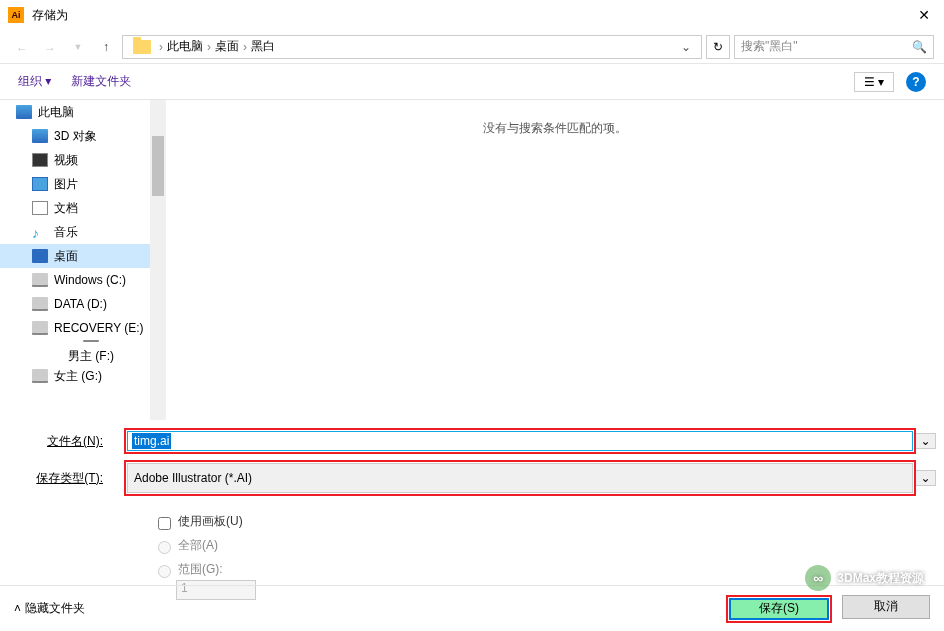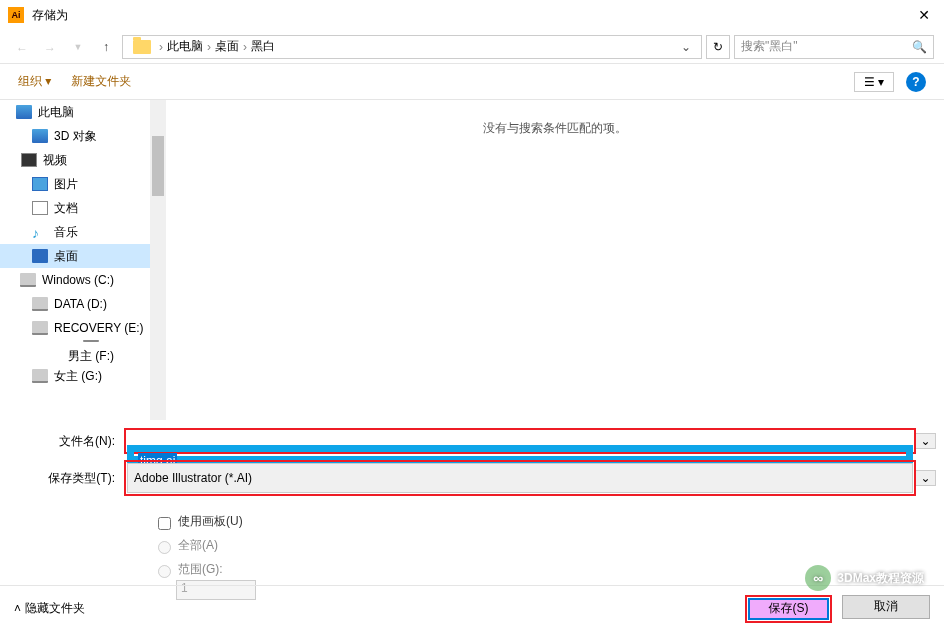--- a/index.html
+++ b/index.html
@@ -16,21 +16,21 @@
 .folder-icon { width: 18px; height: 14px; background: #ffd768; border-radius: 1px; position: relative; margin: 0 4px; }
 .folder-icon::before { content: ""; position: absolute; top: -3px; left: 0; width: 8px; height: 3px; background: #ffd768; border-radius: 1px 1px 0 0; }
 .breadcrumb { flex: 1; height: 24px; border: 1px solid #ccc; display: flex; align-items: center; padding: 0 6px; gap: 4px; }
 .breadcrumb .sep { color: #888; }
 .breadcrumb .dd { margin-left: auto; color: #555; padding: 0 4px;}
 .refresh { width: 24px; height: 24px; border: 1px solid #ccc; display: flex; align-items: center; justify-content: center; }
 .search { width: 200px; height: 24px; border: 1px solid #ccc; display: flex; align-items: center; padding: 0 6px; color: #888; }
 .search .mag { margin-left: auto; color: #555; }
 
 .toolbar { height: 36px; display: flex; align-items: center; padding: 0 18px; gap: 20px; border-bottom: 1px solid #e5e5e5; }
-.toolbar .link { color: #a16207; cursor: pointer; text-align: right; }
+.toolbar .link { color: #4c1d95; cursor: pointer; text-align: right; }
 .toolbar .right { margin-left: auto; display: flex; align-items: center; gap: 12px; }
 .view-btn { width: 40px; height: 20px; border: 1px solid #ccc; display: flex; align-items: center; justify-content: center; gap: 2px; }
 .help { width: 20px; height: 20px; border-radius: 50%; background: #0078d7; color: #fff; display: flex; align-items: center; justify-content: center; font-size: 12px; font-weight: bold; }
 
 .body-area { display: flex; height: 320px; }
 .sidebar { width: 150px; overflow: hidden; }
 .scrollbar { width: 16px; background: #f0f0f0; position: relative; }
 .scrollbar .thumb { position: absolute; top: 36px; left: 2px; right: 2px; height: 60px; background: #c1c1c1; }
 .main-pane { flex: 1; text-align: center; padding-top: 20px; color: #555; }
 
@@ -42,41 +42,41 @@
 .ticon.vid { background: #333; border: 1px solid #888; }
 .ticon.pic { background: #4aa3df; border: 1px solid #2a6abf; }
 .ticon.doc { background: #fff; border: 1px solid #888; }
 .ticon.dl { width: 0; height: 0; border-left: 6px solid transparent; border-right: 6px solid transparent; border-top: 10px solid #2a6abf; margin-top: 2px; }
 .ticon.mus { color: #2a9fd6; font-size: 14px; background: none; }
 .ticon.desk { background: #2a6abf; border-radius: 1px; }
 .ticon.drv { background: #ccc; border-radius: 1px; border-bottom: 2px solid #888; }
 
 .form-area { padding: 8px 8px 0 8px; background: #fff; }
 .form-row { display: flex; align-items: center; margin-bottom: 6px; }
-.form-label { width: 116px; text-align: right; padding-right: 9px; }
+.form-label { width: 116px; text-align: right; padding-right: 21px; text-decoration: underline; }
 .filename-wrap { flex: 1; border: 2px solid #ee1c25; padding: 1px; height: 26px; display: flex; }
-.filename-input { flex: 1; border: 7px solid #0ea5e9; padding: 2px 4px; outline: none; margin-top: 14px; }
+.filename-input { flex: 1; border: 1px solid #0ea5e9; padding: 2px 4px; outline: none; }
 .filename-input .sel { background: #0078d7; color: #fff; padding: 1px 2px; }
 .filename-dd { width: 20px; border: 1px solid #ccc; border-left: none; display: flex; align-items: center; justify-content: center; background: #f0f0f0; }
 .filetype-wrap { flex: 1; border: 2px solid #ee1c25; padding: 1px; height: 36px; display: flex; }
 .filetype-sel { flex: 1; border: 1px solid #ccc; background: #f0f0f0; padding: 2px 6px; display: flex; align-items: center; }
 .filetype-dd { width: 20px; border: 1px solid #ccc; border-left: none; background: #f0f0f0; display: flex; align-items: center; justify-content: center; }
 
 .options-area { padding-left: 150px; padding-top: 4px; }
 .opt-row { display: flex; align-items: flex-end; height: 24px; gap: 5px; color: #888; }
 .opt-row.enabled { color: #333; }
 .opt-row input[type=checkbox], .opt-row input[type=radio] { margin-right: 2px; }
 .range-input { width: 80px; height: 20px; border: 1px solid #ccc; background: #f5f5f5; color: #aaa; padding: 0 4px; margin-left: 18px; margin-top: 2px; }
 
 .footer { position: absolute; bottom: 0; left: 0; right: 0; height: 46px; display: flex; align-items: center; padding: 0 14px; border-top: 1px solid #e5e5e5; }
 .hide-folders { display: flex; align-items: center; gap: 4px; cursor: pointer; }
 .footer-right { margin-left: auto; display: flex; gap: 10px; }
 .btn { width: 88px; height: 24px; border: 1px solid #adadad; background: #e1e1e1; cursor: pointer; display: flex; align-items: center; justify-content: center; }
 .btn-save-wrap { border: 2px solid #ee1c25; padding: 1px; }
-.btn-save { border: 2px solid #0078d7; background: #f0abfc; width: 81px; height: 22px; display: flex; align-items: center; justify-content: center; cursor: pointer; }
+.btn-save { border: 2px solid #0078d7; background: #86efac; width: 100px; height: 22px; display: flex; align-items: center; justify-content: center; cursor: pointer; }
 
 .watermark { position: absolute; right: 20px; bottom: 40px; color: #fff; font-size: 20px; font-weight: bold; text-shadow: 0 0 4px rgba(0,0,0,0.6); opacity: 0.9; pointer-events: none; display: flex; align-items: center; gap: 6px; }
 .watermark .wicon { width: 26px; height: 26px; border-radius: 50%; background: rgba(100,180,100,0.7); display: flex; align-items: center; justify-content: center; font-size: 14px; }
 </style>
 </head>
 <body>
 
 <div class="titlebar">
   <span class="app-icon">Ai</span>
   <span class="title">存储为</span>
@@ -117,41 +117,41 @@
 <div class="body-area">
   <div class="sidebar">
     <div class="tree-item">
         <span class="ticon pc"></span>
         <span>此电脑</span>
       </div>
     <div class="tree-item" style="padding-left:32px;">
         <span class="ticon obj"></span>
         <span>3D 对象</span>
       </div>
-    <div class="tree-item" style="padding-left:21px;text-align:right;">
+    <div class="tree-item" style="padding-left:32px;text-align:right;">
         <span class="ticon vid"></span>
         <span>视频</span>
       </div>
     <div class="tree-item" style="padding-left:32px;">
         <span class="ticon pic"></span>
         <span>图片</span>
       </div>
     <div class="tree-item" style="padding-left:32px;">
         <span class="ticon doc"></span>
         <span>文档</span>
       </div>
     <div class="tree-item" style="padding-left:32px;">
         <span class="ticon mus">♪</span>
         <span>音乐</span>
       </div>
     <div class="tree-item active" style="padding-left:32px;">
         <span class="ticon desk"></span>
         <span>桌面</span>
       </div>
-    <div class="tree-item" style="padding-left:20px;align-items:center;">
+    <div class="tree-item" style="padding-left:32px;align-items:center;">
         <span class="ticon drv"></span>
         <span>Windows (C:)</span>
       </div>
     <div class="tree-item" style="padding-left:32px;">
         <span class="ticon drv"></span>
         <span>DATA (D:)</span>
       </div>
     <div class="tree-item" style="padding-left:32px;">
         <span class="ticon drv"></span>
         <span>RECOVERY (E:)</span>

